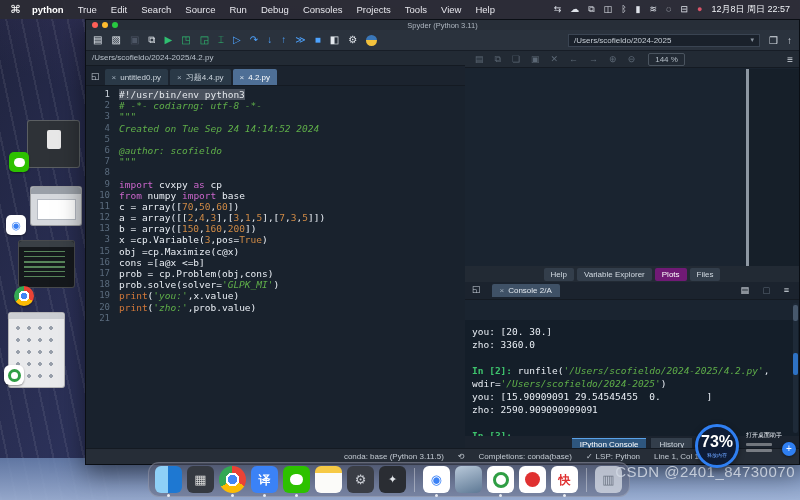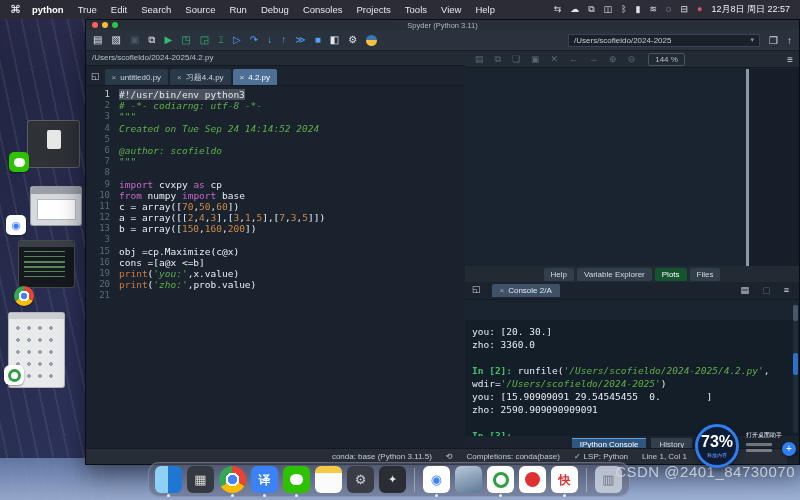--- a/index.html
+++ b/index.html
@@ -99,37 +99,37 @@
   
   .plots-toolbar{position:absolute;top:0;left:0;right:0;height:17px;background:#222a34;display:flex;align-items:center;padding:0 10px;border-bottom:1px solid #141a22;box-sizing:border-box;}
   .pt-ic{color:#5c6875;font-size:9px;margin-right:11px;}
   .zoom-box{border:1px solid #4a545f;color:#b6bfc8;font-size:8px;padding:1px 6px;border-radius:2px;margin-left:2px;}
   .plots-options{position:absolute;right:6px;color:#d6dce3;font-size:10px;}
   .plots-content{position:absolute;top:18px;left:0;right:0;height:197px;background:#1a2430;border-bottom:1px solid #141a22;}
   .plots-scrollbar{position:absolute;left:281px;top:0;width:3px;bottom:0;background:#8e98a3;}
   .plots-side{position:absolute;left:284px;right:0;top:0;bottom:0;background:#161f29;}
   .plots-tabstrip{position:absolute;top:215px;left:0;right:0;height:16px;background:#222a34;display:flex;align-items:center;justify-content:center;gap:3px;}
   .ptab{background:#333e4b;color:#d2dae2;font-size:8px;padding:2px 7px;border-radius:2px;white-space:nowrap;}
-  .ptab.active{background:#14532d;color:#fff;}
+  .ptab.active{background:#701a75;color:#fff;}
 
   
   .console-tabbar{position:absolute;top:231px;left:0;right:0;height:18px;background:#1b232e;display:flex;align-items:center;padding:0 6px;border-bottom:1px solid #141a22;box-sizing:border-box;}
   .console-tab{display:flex;align-items:center;background:#3f5166;color:#e2e8ee;font-size:8px;padding:2px 8px;margin-left:6px;border-radius:2px 2px 0 0;white-space:nowrap;}
   #console-header-icons{margin-left:auto;display:flex;gap:13px;padding-right:4px;align-items:center;}
   .ch-ic{font-size:9px;line-height:1;}
   .console-body{position:absolute;top:249px;left:0;right:0;height:136px;background:#141e29;font-family:"DejaVu Sans Mono",monospace;font-size:9.5px;padding:5px 7px;box-sizing:border-box;overflow:hidden;margin-top:20px;}
   .con-line{white-space:pre;line-height:13px;height:13px;}
   .console-scroll{position:absolute;right:1px;top:252px;width:5px;height:130px;background:#1e2a38;border-radius:2px;}
   .cs-thumb1{position:absolute;top:2px;left:0;width:5px;height:16px;background:#47586c;border-radius:2px;}
   .cs-thumb2{position:absolute;top:50px;left:0;width:5px;height:22px;background:#2e72c4;border-radius:2px;}
   .console-bottom{position:absolute;top:385px;left:0;right:0;height:16px;background:#1b232e;display:flex;align-items:center;justify-content:center;gap:4px;}
   .btab{font-size:8px;color:#cdd5dd;background:#333e4b;padding:2px 8px;white-space:nowrap;}
   .btab.active{background:#2e567e;color:#fff;box-shadow:inset 0 1px 0 #5aa2e8;}
 
-  .statusbar{position:absolute;left:0;right:12px;bottom:0;height:16px;background:#262d37;border-top:1px solid #141a22;
+  .statusbar{position:absolute;left:0;right:0;bottom:0;height:16px;background:#262d37;border-top:1px solid #141a22;
     display:flex;align-items:center;justify-content:flex-end;gap:14px;padding-right:100px;font-size:8px;color:#c3cad2;box-sizing:border-box;}
   .sb-item{white-space:nowrap;display:flex;align-items:center;gap:3px;}
 
   
   .dock{position:absolute;left:148px;top:462px;width:482px;height:35px;background:rgba(95,100,122,.52);
     border:1px solid rgba(255,255,255,.18);border-radius:11px;display:flex;align-items:center;padding:0 6px;gap:5px;box-sizing:border-box;z-index:20;}
   .dock-item{position:relative;width:27px;height:27px;border-radius:6px;display:flex;align-items:center;justify-content:center;flex:none;}
   .dock-glyph{font-size:13px;line-height:1;}
   .dock-dot{position:absolute;bottom:-4px;left:12px;width:3px;height:3px;border-radius:50%;background:#e9ecf2;}
   .dock-sep{width:1px;height:24px;background:rgba(255,255,255,.35);margin:0 3px;flex:none;}
@@ -320,28 +320,37 @@
               <div class="code-line">
                 <span class="gutter">12</span>
                 <span class="lc"><span class="tk-t">a = array([[</span><span class="tk-n">2</span><span class="tk-t">,</span><span class="tk-n">4</span><span class="tk-t">,</span><span class="tk-n">3</span><span class="tk-t">],[</span><span class="tk-n">3</span><span class="tk-t">,</span><span class="tk-n">1</span><span class="tk-t">,</span><span class="tk-n">5</span><span class="tk-t">],[</span><span class="tk-n">7</span><span class="tk-t">,</span><span class="tk-n">3</span><span class="tk-t">,</span><span class="tk-n">5</span><span class="tk-t">]])</span></span>
               </div>
               <div class="code-line">
                 <span class="gutter">13</span>
                 <span class="lc"><span class="tk-t">b = array([</span><span class="tk-n">150</span><span class="tk-t">,</span><span class="tk-n">160</span><span class="tk-t">,</span><span class="tk-n">200</span><span class="tk-t">])</span></span>
               </div>
               <div class="code-line">
                 <span class="gutter">3</span>
+                <span class="lc"><span class="tk-t">x =cp.Variable(</span><span class="tk-n">3</span><span class="tk-t">,pos=</span><span class="tk-n">True</span><span class="tk-t">)</span></span>
               </div>
               <div class="code-line">
                 <span class="gutter">15</span>
                 <span class="lc"><span class="tk-t">obj =cp.Maximize(c@x)</span></span>
               </div>
               <div class="code-line">
                 <span class="gutter">16</span>
                 <span class="lc"><span class="tk-t">cons =[a@x &lt;=b]</span></span>
+              </div>
+              <div class="code-line">
+                <span class="gutter">17</span>
+                <span class="lc"><span class="tk-t">prob = cp.Problem(obj,cons)</span></span>
+              </div>
+              <div class="code-line">
+                <span class="gutter">18</span>
+                <span class="lc"><span class="tk-t">prob.solve(solver=</span><span class="tk-s">'GLPK_MI'</span><span class="tk-t">)</span></span>
               </div>
               <div class="code-line">
                 <span class="gutter">19</span>
                 <span class="lc"><span class="tk-b">print</span><span class="tk-t">(</span><span class="tk-s">'you:'</span><span class="tk-t">,x.value)</span></span>
               </div>
               <div class="code-line">
                 <span class="gutter">20</span>
                 <span class="lc"><span class="tk-b">print</span><span class="tk-t">(</span><span class="tk-s">'zho:'</span><span class="tk-t">,prob.value)</span></span>
               </div>
               <div class="code-line">

